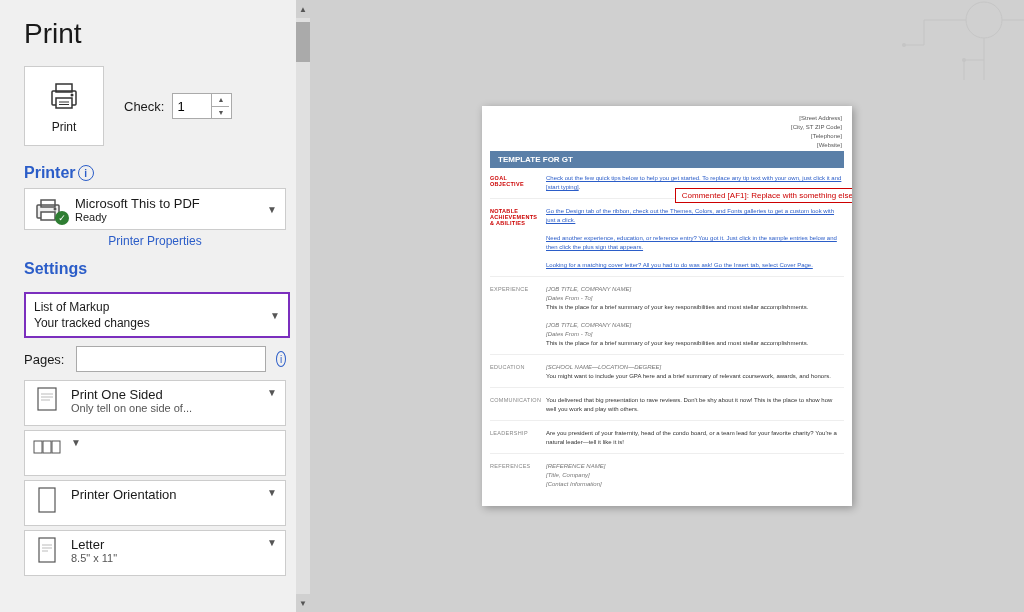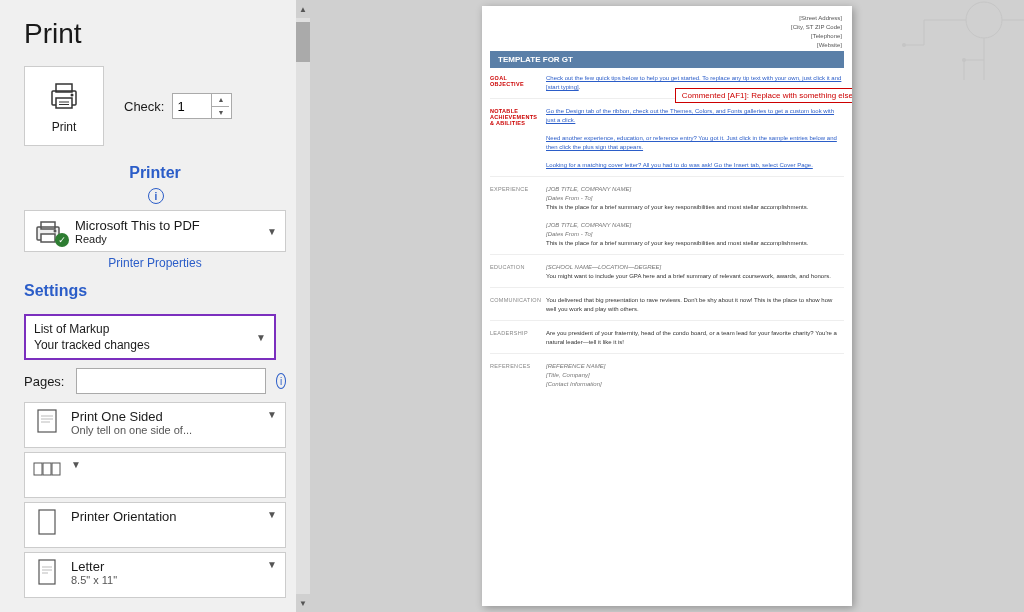--- a/index.html
+++ b/index.html
@@ -114,22 +114,20 @@
     .spinner-up { border-bottom: 1px solid #aaa; }
 
     
     .section-title {
       font-size: 16px;
       font-weight: 600;
       color: #2b5dc8;
       margin-bottom: 6px;
       display: flex;
       align-items: center;
-      gap: 6px;
-      flex-direction: column;
     }
 
     .info-icon {
       width: 16px;
       height: 16px;
       border-radius: 50%;
       border: 1.5px solid #2b5dc8;
       display: inline-flex;
       align-items: center;
       justify-content: center;
@@ -218,21 +216,21 @@
       display: flex;
       align-items: center;
       margin-bottom: 8px;
     }
 
     
     .markup-dropdown {
       border: 2px solid #7b2fbe;
       background: #fff;
       padding: 6px 8px;
-      margin-right: 34px;
+      margin-right: 20px;
       margin-bottom: 8px;
       cursor: pointer;
       display: flex;
       justify-content: space-between;
       align-items: center;
     }
 
     .markup-lines {
       display: flex;
       flex-direction: column;
@@ -343,21 +341,21 @@
       background: #d0d0d0;
       display: flex;
       align-items: center;
       justify-content: center;
       padding: 20px;
       position: relative;
     }
 
     .doc-preview {
       width: 370px;
-      height: 600px;
+      height: 400px;
       background: #fff;
       box-shadow: 2px 2px 8px rgba(0,0,0,0.3);
       position: relative;
       font-family: Arial, sans-serif;
       overflow: hidden;
     }
 
     
     .comment-bubble {
       position: absolute;

